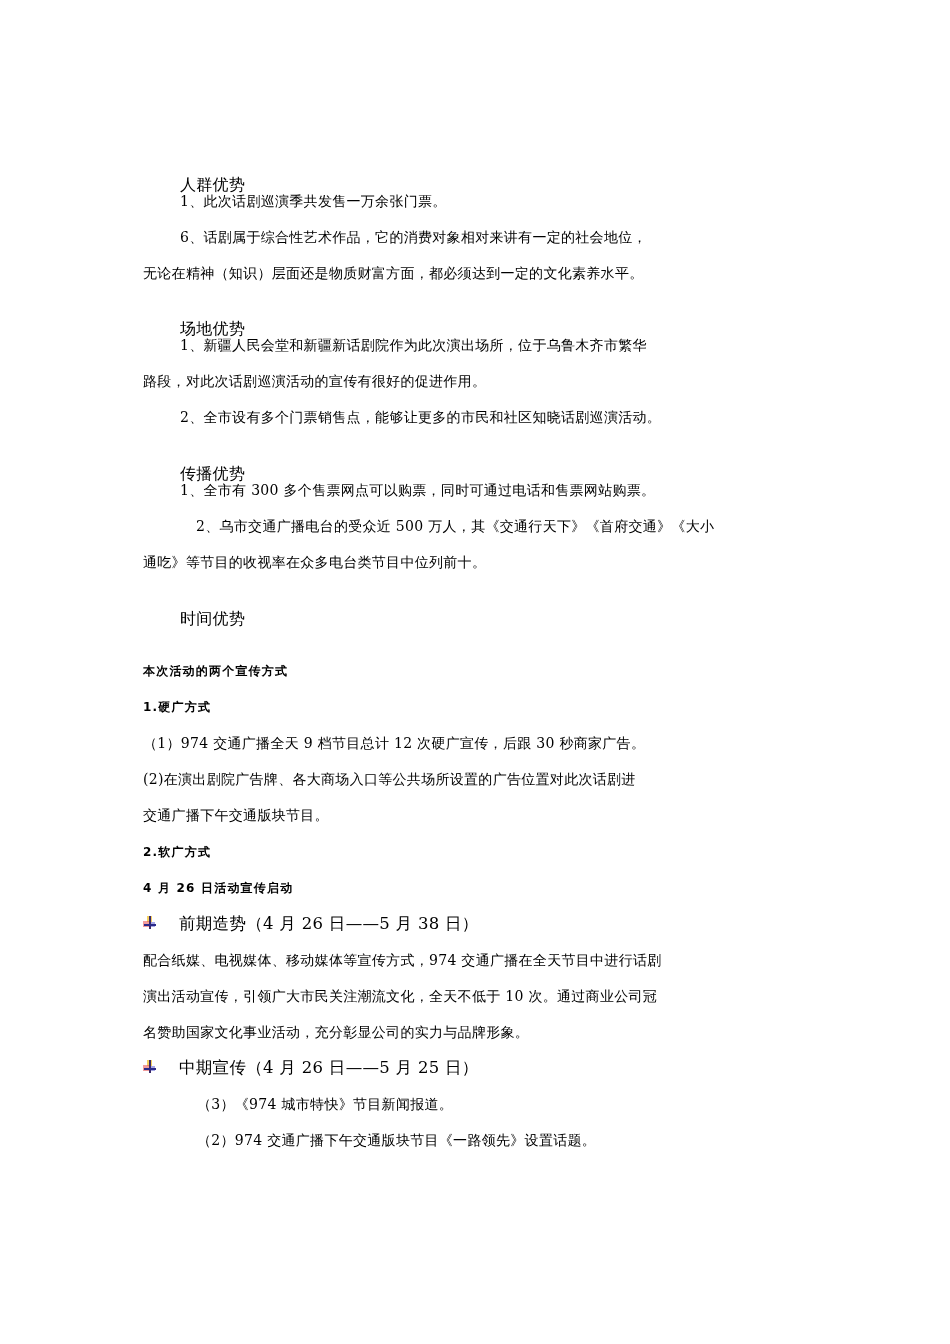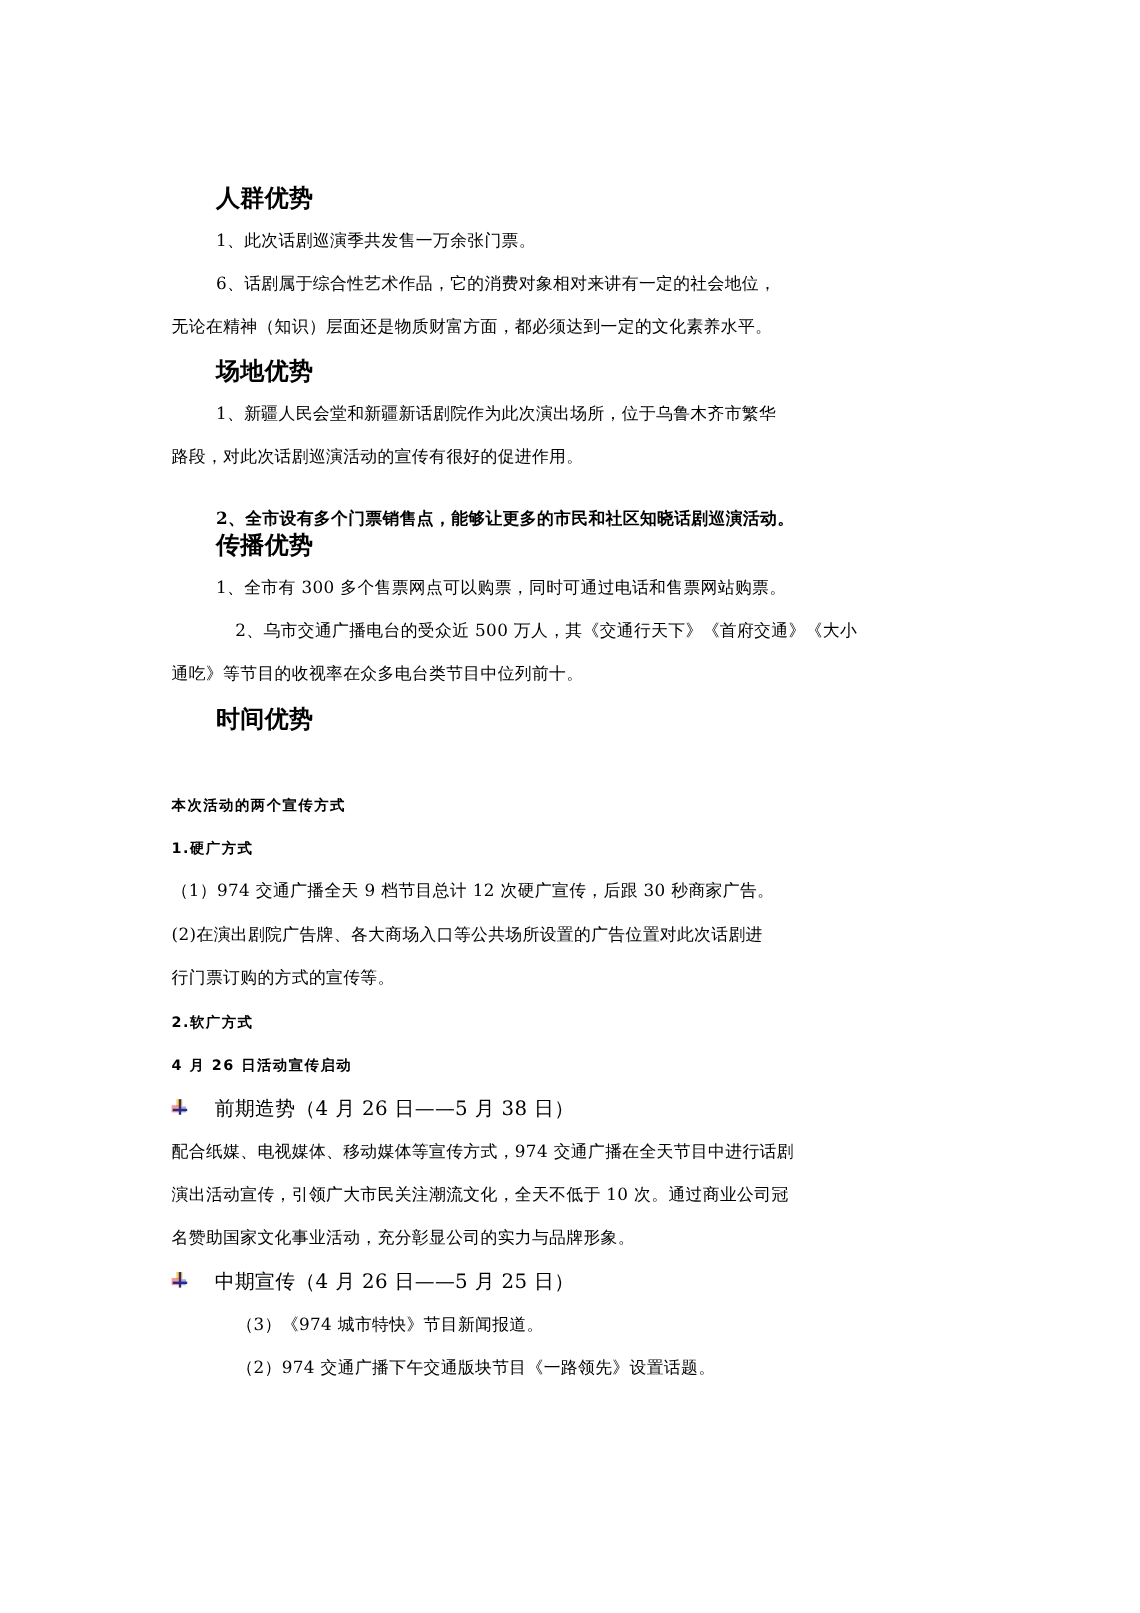--- a/index.html
+++ b/index.html
@@ -30,23 +30,24 @@
       white-space: nowrap;
       letter-spacing: 0.3px;
     }
     .indent {
       left: 180px;
     }
     .indent2 {
       left: 197px;
     }
     .bold {
-      font-weight: bold;
+      font-weight: normal;
       font-family: "DejaVu Sans", "Liberation Sans", sans-serif;
-      font-size: 20px;
+      font-size: 16px;
+      margin-top: 20px;
     }
     .heading-sans {
       font-weight: bold;
       font-family: "DejaVu Sans", "Liberation Sans", sans-serif;
       font-size: 12px;
       letter-spacing: 1.2px;
     }
     .bullet-row {
       position: absolute;
       left: 143px;
@@ -85,34 +86,34 @@
 <div class="page">
 
   <div class="line indent bold" style="top:155px;">人群优势</div>
   <div class="line indent" style="top:191px;">1、此次话剧巡演季共发售一万余张门票。</div>
   <div class="line indent" style="top:227px;">6、话剧属于综合性艺术作品，它的消费对象相对来讲有一定的社会地位，</div>
   <div class="line" style="top:263px;">无论在精神（知识）层面还是物质财富方面，都必须达到一定的文化素养水平。</div>
 
   <div class="line indent bold" style="top:299px;">场地优势</div>
   <div class="line indent" style="top:335px;">1、新疆人民会堂和新疆新话剧院作为此次演出场所，位于乌鲁木齐市繁华</div>
   <div class="line" style="top:371px;">路段，对此次话剧巡演活动的宣传有很好的促进作用。</div>
-  <div class="line indent" style="top:423px;font-weight:bold;">2、全市设有多个门票销售点，能够让更多的市民和社区知晓话剧巡演活动。</div>
+  <div class="line indent" style="top:407px;">2、全市设有多个门票销售点，能够让更多的市民和社区知晓话剧巡演活动。</div>
 
   <div class="line indent bold" style="top:444px;text-align:center;">传播优势</div>
   <div class="line indent" style="top:480px;">1、全市有 300 多个售票网点可以购票，同时可通过电话和售票网站购票。</div>
   <div class="line indent" style="top:516px;margin-left:16px;">2、乌市交通广播电台的受众近 500 万人，其《交通行天下》《首府交通》《大小</div>
   <div class="line" style="top:552px;">通吃》等节目的收视率在众多电台类节目中位列前十。</div>
 
   <div class="line indent bold" style="top:589px;">时间优势</div>
 
   <div class="line heading-sans" style="top:661px;">本次活动的两个宣传方式</div>
   <div class="line heading-sans" style="top:697px;">1.硬广方式</div>
   <div class="line" style="top:733px;">（1）974 交通广播全天 9 档节目总计 12 次硬广宣传，后跟 30 秒商家广告。</div>
   <div class="line" style="top:769px;">(2)在演出剧院广告牌、各大商场入口等公共场所设置的广告位置对此次话剧进</div>
-  <div class="line" style="top:805px;">行门票订购的方式的宣传等。</div>
+  <div class="line" style="top:805px;">交通广播下午交通版块节目。</div>
 
   <div class="line heading-sans" style="top:842px;">2.软广方式</div>
   <div class="line heading-sans" style="top:878px;">4 月 26 日活动宣传启动</div>
 
   <div class="bullet-row" style="top:914px;">
     <span class="bullet-icon">
       <span class="sq-yellow"></span><span class="sq-red"></span><span class="sq-blue"></span>
       <span class="v-line"></span><span class="h-line"></span>
     </span><span>前期造势（4 月 26 日——5 月 38 日）</span>
   </div>

